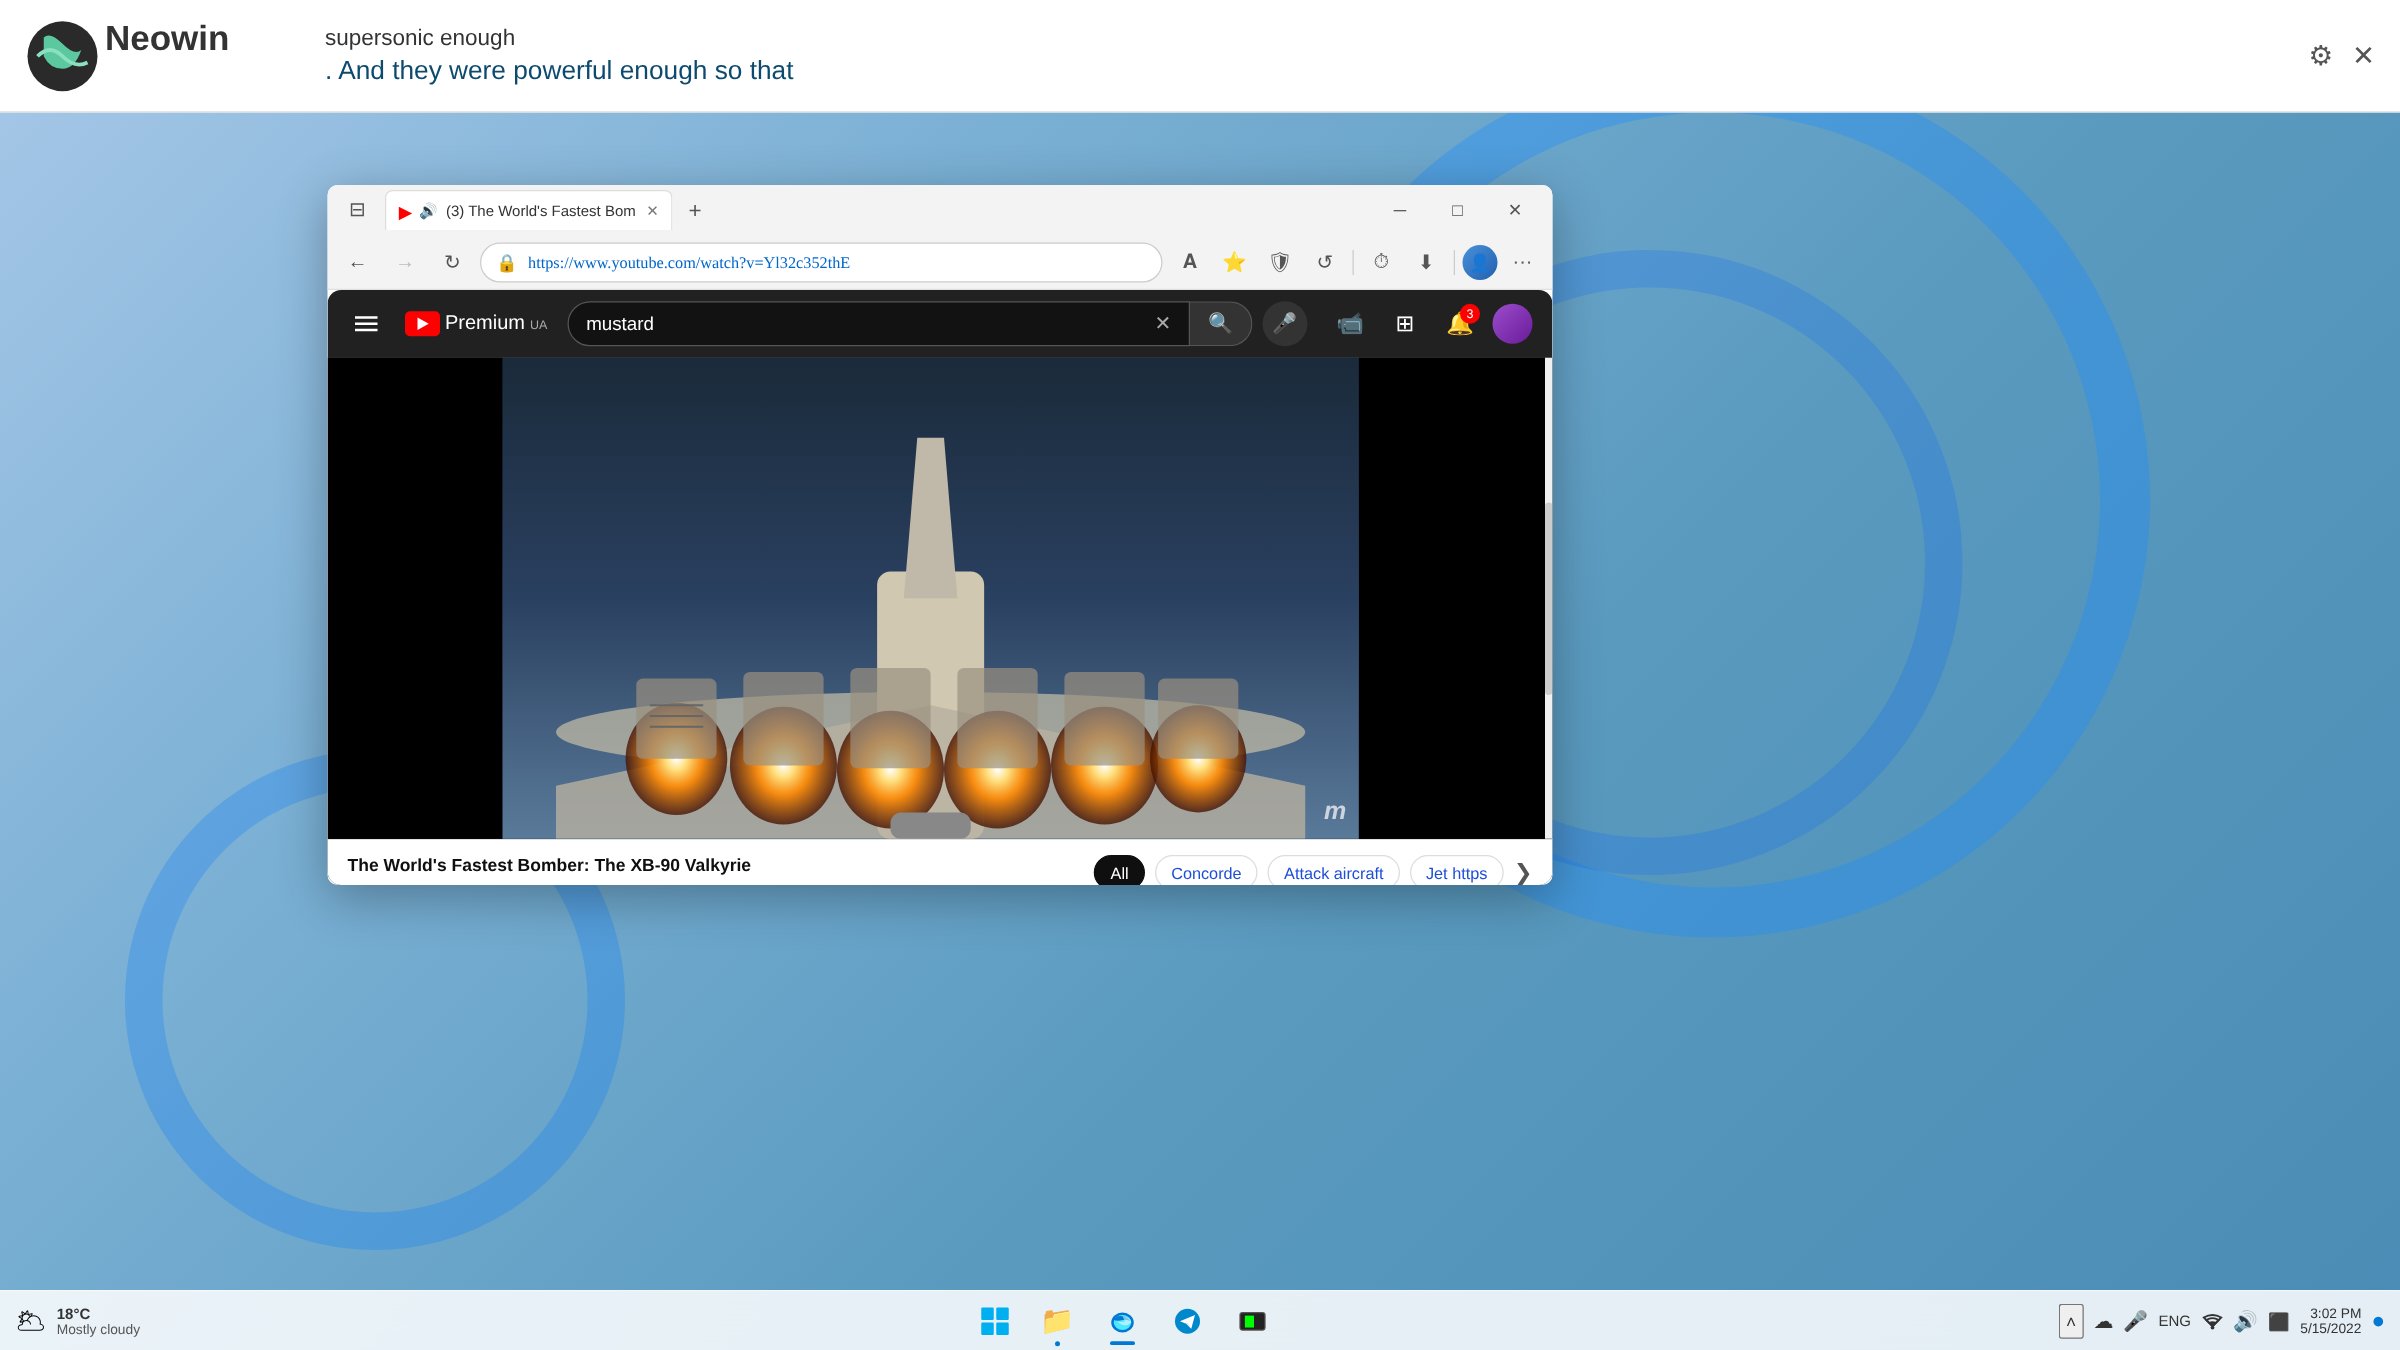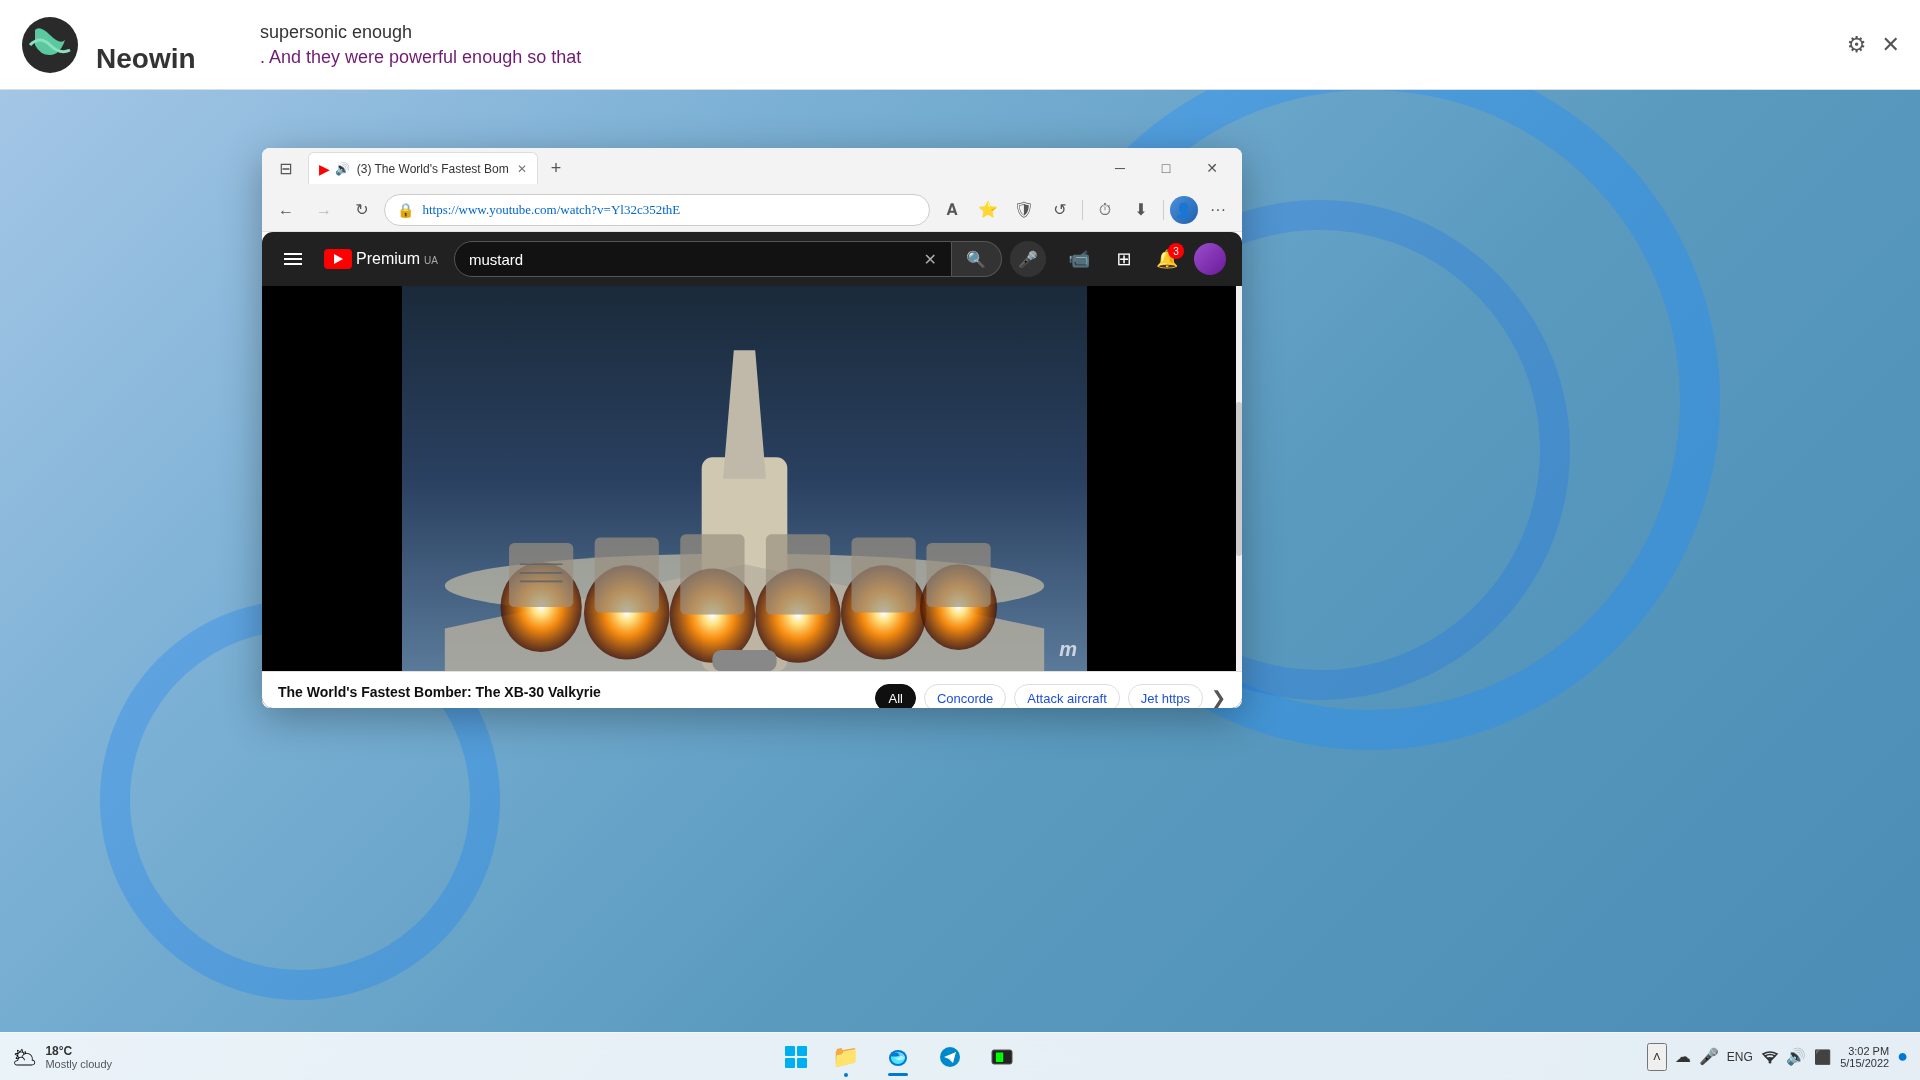--- a/index.html
+++ b/index.html
@@ -30,22 +30,22 @@
       background: white;
       display: flex;
       align-items: center;
       padding: 0 20px;
       z-index: 10;
       border-bottom: 1px solid #ddd;
     }
 
     .neowin-logo {
       display: flex;
-      align-items: flex-end;
-      gap: 16px;
+      align-items: flex-start;
+      gap: 4px;
       min-width: 220px;
     }
     .neowin-icon {
       width: 60px;
       height: 60px;
     }
     .neowin-text {
       font-size: 28px;
       font-weight: 600;
       color: #333;
@@ -54,22 +54,22 @@
     .notification-content {
       flex: 1;
       padding: 0 20px;
     }
     .notification-line1 {
       font-size: 18px;
       color: #333;
       margin-bottom: 4px;
     }
     .notification-line2 {
-      font-size: 18px;
-      color: #701a75;
+      font-size: 21px;
+      color: #0c4a6e;
     }
 
     .notification-actions {
       display: flex;
       align-items: center;
       gap: 15px;
     }
     .gear-btn {
       background: none;
       border: none;
@@ -915,21 +915,21 @@
         <div class="video-black-right">
 
           <div class="scrollbar-track">
             <div class="scrollbar-thumb"></div>
           </div>
         </div>
       </div>
 
       <div class="video-info-bar">
         <div class="video-title-row">
-          <span class="video-title-text">The World's Fastest Bomber: The XB-30 Valkyrie</span>
+          <span class="video-title-text">The World's Fastest Bomber: The XB-90 Valkyrie</span>
           <div class="filter-chips">
             <button class="chip active">All</button>
             <button class="chip">Concorde</button>
             <button class="chip">Attack aircraft</button>
             <button class="chip">Jet https</button>
             <button class="chip-more">❯</button>
           </div>
         </div>
 
       </div>

